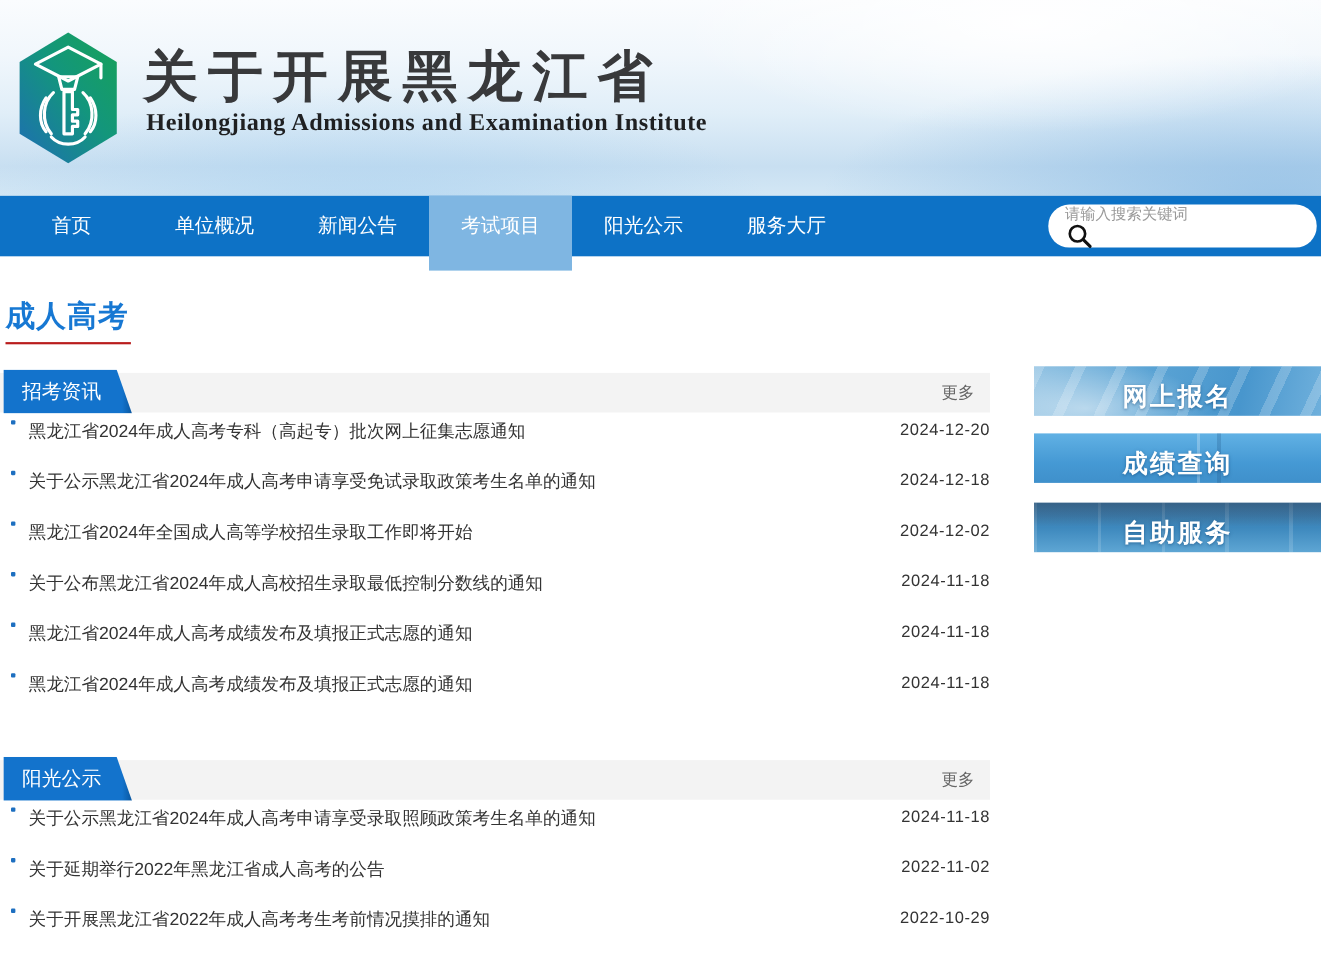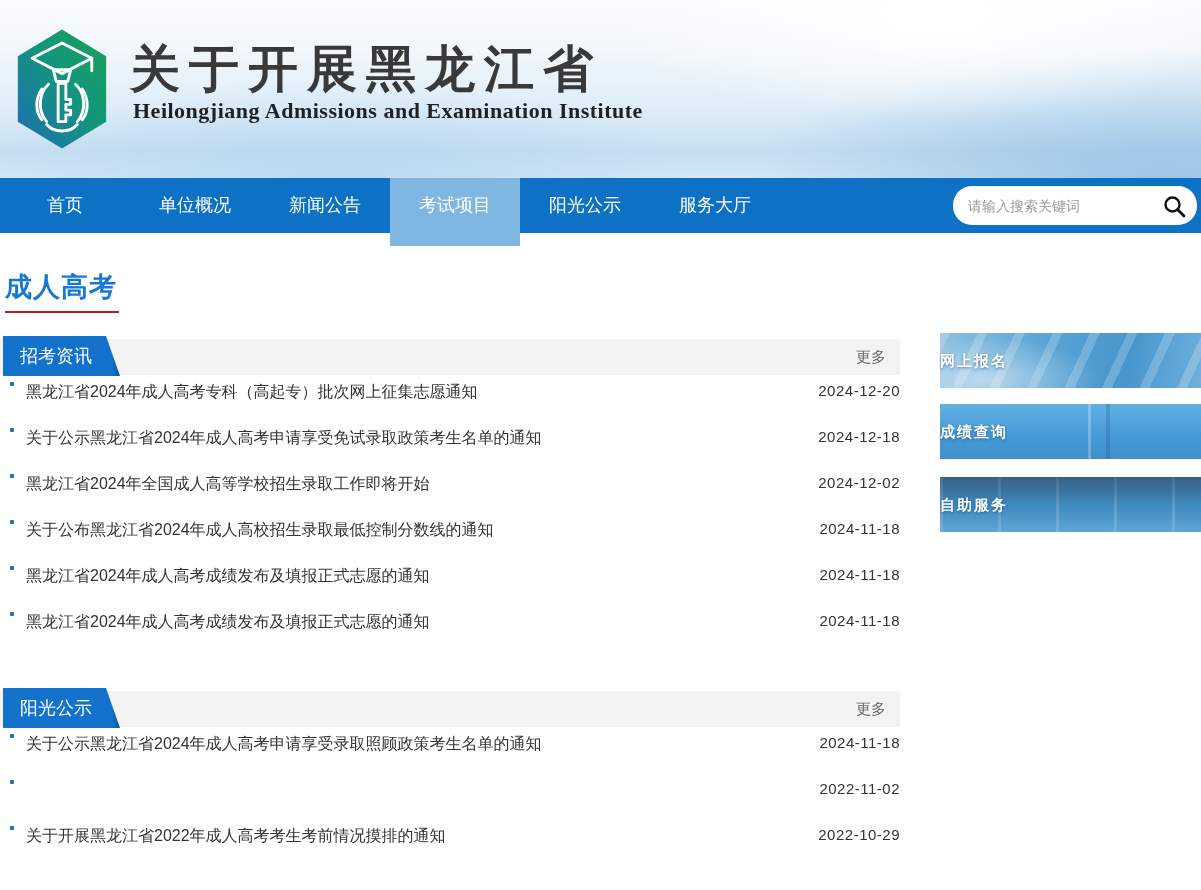--- a/index.html
+++ b/index.html
@@ -22,21 +22,21 @@
   .site-subtitle { position:absolute; left:133px; top:98px; font-size:22px; font-weight:bold;
                    font-family:"Liberation Serif","DejaVu Serif",serif; color:#1f2022;
                    letter-spacing:.5px; white-space:nowrap; }
 
   
   .main-nav { position:relative; height:55px; background:#0d72c6; display:flex; }
   .nav-item { width:130px; height:68px; line-height:55px; text-align:center; color:#fff;
               font-size:18px; cursor:pointer; }
   .nav-item.active { background:#7fb6e2; }
   .search { position:absolute; right:4px; top:8px; width:244px; height:39px; background:#fff;
-            border-radius:19px; display:flex; align-items:center; padding:0 10px 0 15px; }
+            border-radius:19px; display:flex; align-items:flex-start; padding:0 10px 0 15px;flex-direction:column; }
   .search input { border:none; outline:none; flex:1; font-size:14px; color:#333; background:transparent; }
   .search input::placeholder { color:#9a9a9a; }
   .search-btn { border:none; background:none; cursor:pointer; width:26px; height:26px; padding:0;
                 display:flex; align-items:center; justify-content:center; }
 
   
   .main-row { display:flex; }
   .left-col { width:900px; }
   h1.page-title { display:inline-block; margin:36px 0 0 5px; font-size:27px; font-weight:bold;
                   color:#1778d3; letter-spacing:1px; padding:0 2px 6px 0;
@@ -51,22 +51,22 @@
   .sec-more { margin-left:auto; margin-right:14px; font-size:15px; color:#666; cursor:pointer; }
   .news-list { padding-top:7px; }
   .news-row { height:46px; display:flex; align-items:flex-start; }
   .news-dot { width:4px; height:4px; background:#1d6fc0; border-radius:1px; margin:0 12px 0 10px;
               flex:none; }
   .news-title { font-size:16px; color:#333; cursor:pointer; white-space:nowrap; overflow:hidden; }
   .news-date { margin-left:auto; font-size:15px; color:#333; letter-spacing:.5px; }
 
   
   .sidebar { width:261px; margin-left:40px; padding-top:100px; }
-  .side-btn { width:261px; height:55px; line-height:55px; text-align:left; color:#fff;
-              font-size:15px; font-weight:bold; letter-spacing:2px; cursor:pointer;
+  .side-btn { width:261px; height:45px; line-height:55px; text-align:center; color:#fff;
+              font-size:23px; font-weight:bold; letter-spacing:2px; cursor:pointer;
               text-shadow:0 1px 3px rgba(10,60,110,.55); }
   .side-btn + .side-btn { margin-top:16px; }
   .side-btn:nth-child(3) { margin-top:18px; }
   .side-btn.b1 { background:
       repeating-linear-gradient(115deg, rgba(255,255,255,.20) 0 9px, rgba(255,255,255,0) 9px 34px),
       radial-gradient(ellipse 160px 60px at 18% 85%, rgba(255,255,255,.5), rgba(255,255,255,0) 70%),
       linear-gradient(100deg,#8fc1e2 0%,#5aa3d4 40%,#4896cd 72%,#6fb0dc 100%); }
   .side-btn.b2 { background:
       repeating-linear-gradient(90deg, rgba(255,255,255,0) 0 148px, rgba(255,255,255,.25) 148px 151px,
         rgba(255,255,255,0) 151px 166px, rgba(35,90,140,.28) 166px 170px, rgba(255,255,255,0) 170px 205px),
@@ -177,20 +177,21 @@
               <a class="sec-more">更多</a>
             </div>
             <div class="news-list">
               <div class="news-row">
                 <span class="news-dot"></span>
                 <a class="news-title">关于公示黑龙江省2024年成人高考申请享受录取照顾政策考生名单的通知</a>
                 <span class="news-date">2024-11-18</span>
               </div>
               <div class="news-row">
                 <span class="news-dot"></span>
+                <a class="news-title">关于延期举行2022年黑龙江省成人高考的公告</a>
                 <span class="news-date">2022-11-02</span>
               </div>
               <div class="news-row">
                 <span class="news-dot"></span>
                 <a class="news-title">关于开展黑龙江省2022年成人高考考生考前情况摸排的通知</a>
                 <span class="news-date">2022-10-29</span>
               </div>
             </div>
           </section>
         </div>

